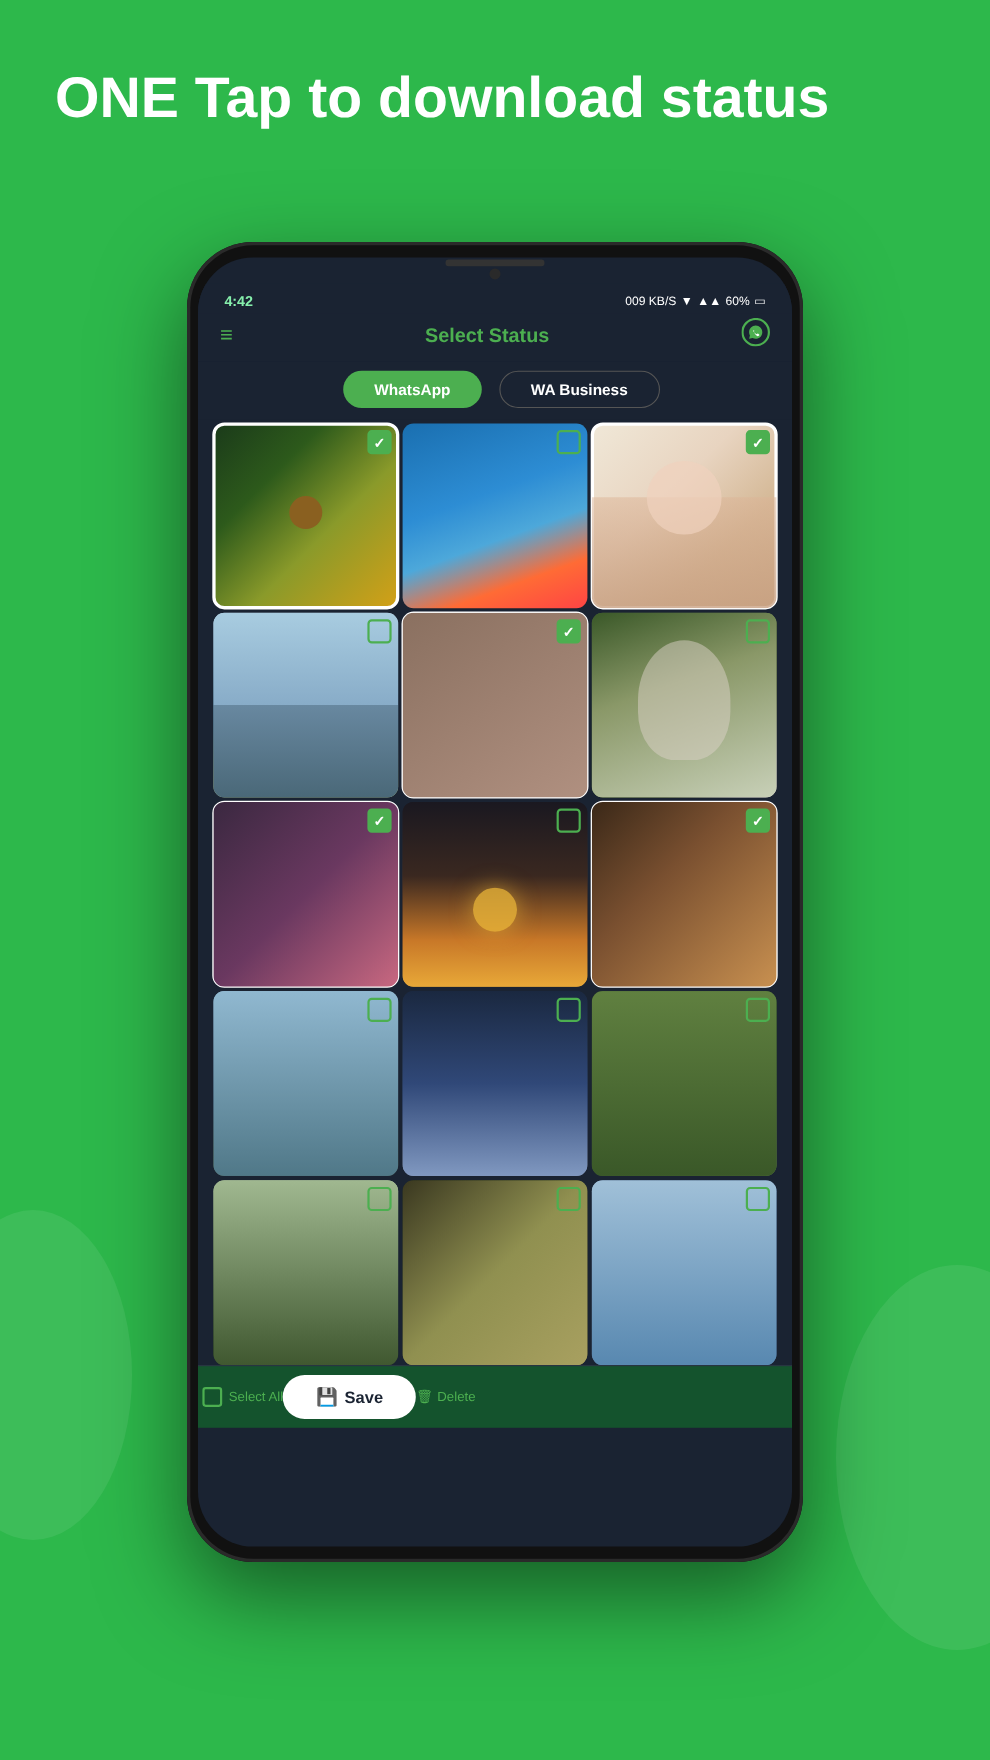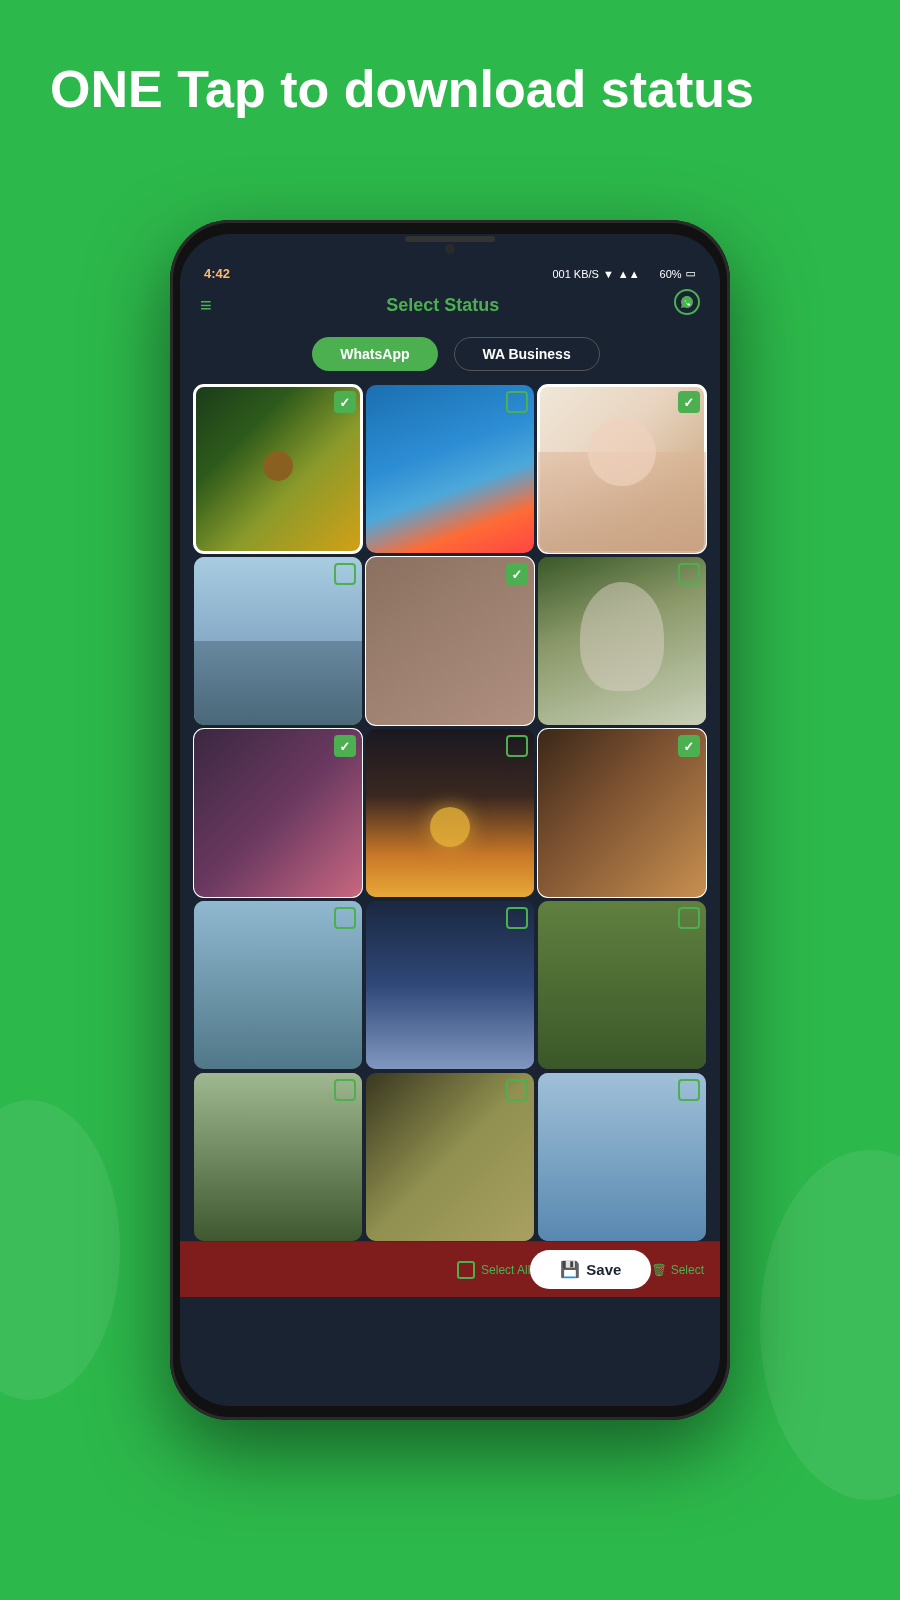--- a/index.html
+++ b/index.html
@@ -71,35 +71,34 @@
 
     
     .status-bar {
       display: flex;
       justify-content: space-between;
       align-items: center;
       padding: 8px 24px 4px 24px;
       background: #1a2332;
     }
     .status-time {
-      color: #fdba74;
+      color: #86efac;
       font-size: 13px;
       font-weight: 600;
     }
     .status-icons {
       display: flex;
       align-items: center;
       gap: 4px;
       color: white;
       font-size: 11px;
     }
     .status-battery {
       font-size: 11px;
       color: white;
-      margin-left: 16px;
     }
 
     
     .camera-area {
       display: flex;
       justify-content: center;
       padding: 2px 0 0 0;
     }
     .camera-notch-bar {
       width: 90px;
@@ -234,24 +233,24 @@
 
     
     .grid-cell.selected {
       outline: 3px solid white;
       outline-offset: -2px;
     }
 
     
     .bottom-bar {
       display: flex;
-      justify-content: flex-end;
-      align-items: center;
-      padding: 8px 16px;
-      background: #7f1d1d;
+      justify-content: flex-start;
+      align-items: center;
+      padding: 8px 4px;
+      background: #14532d;
       border-top: 1px solid #2a3344;
     }
     .bottom-select-all {
       display: flex;
       align-items: center;
       gap: 6px;
       color: #4caf50;
       font-size: 12px;
     }
     .select-all-checkbox {
@@ -312,21 +311,21 @@
     <div class="camera-area">
       <div>
         <div class="camera-notch-bar"></div>
         <div class="camera-dot"></div>
       </div>
     </div>
 
     <div class="status-bar">
       <span class="status-time">4:42</span>
       <div class="status-icons">
-        <span>001 KB/S</span>
+        <span>009 KB/S</span>
         <span>▼</span>
         <span>▲▲</span>
         <span class="status-battery">60%</span>
         <span>▭</span>
       </div>
     </div>
 
     <div class="app-header">
       <span class="hamburger-icon">≡</span>
       <span class="app-title">Select Status</span>
@@ -432,18 +431,18 @@
       <div class="bottom-select-all">
         <div class="select-all-checkbox"></div>
         <span>Select All</span>
       </div>
       <button class="save-btn">
         <span class="save-icon">💾</span>
         <span>Save</span>
       </button>
       <div class="delete-btn">
         <span>🗑</span>
-        <span>Select</span>
+        <span>Delete</span>
       </div>
     </div>
 
   </div>
 </div>
 
 </body></html>

